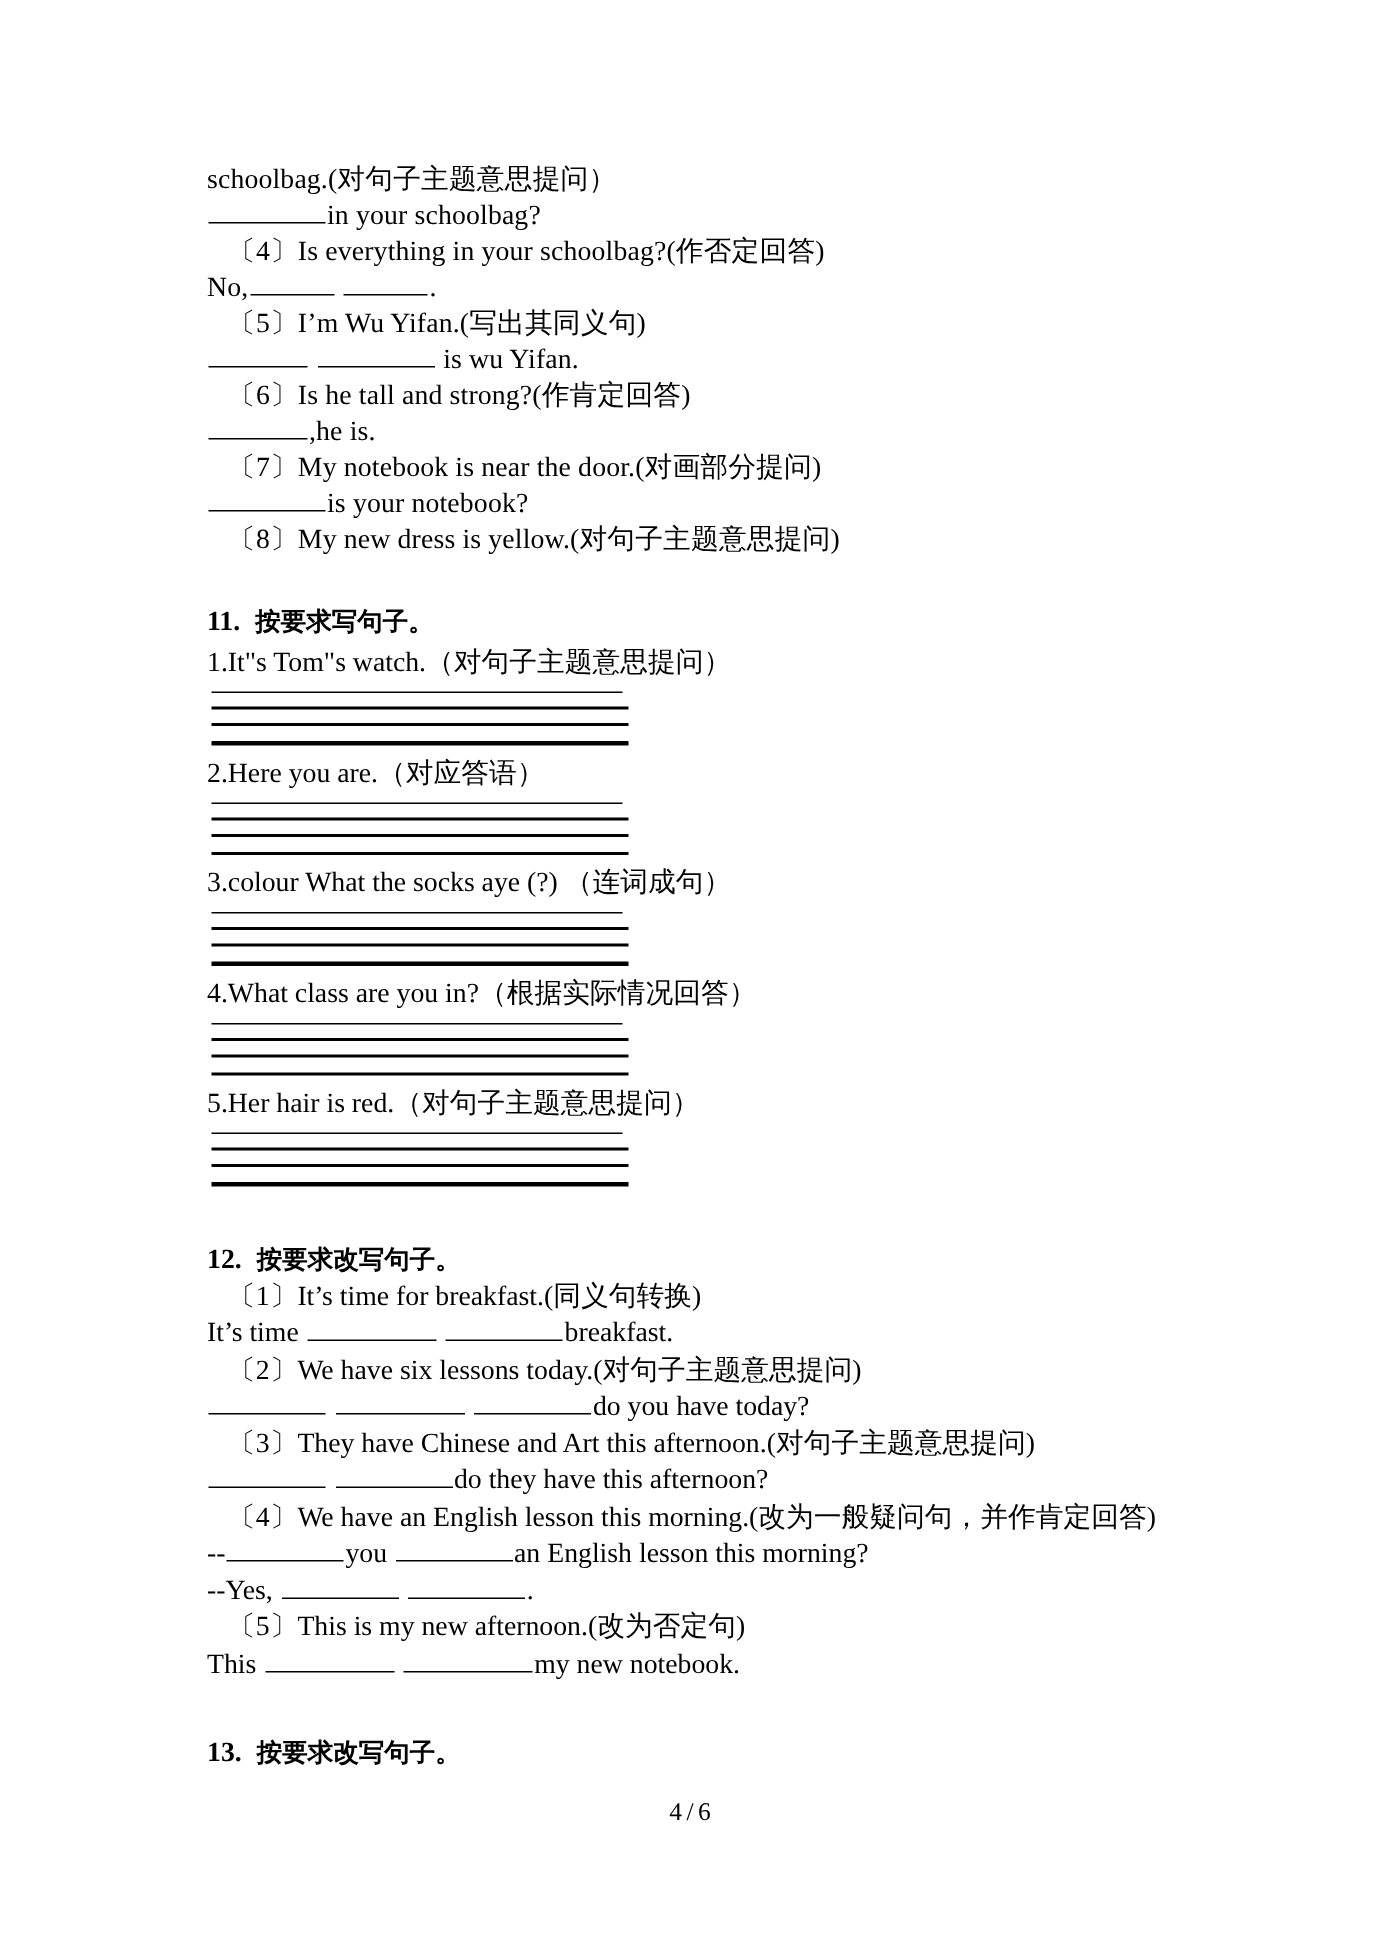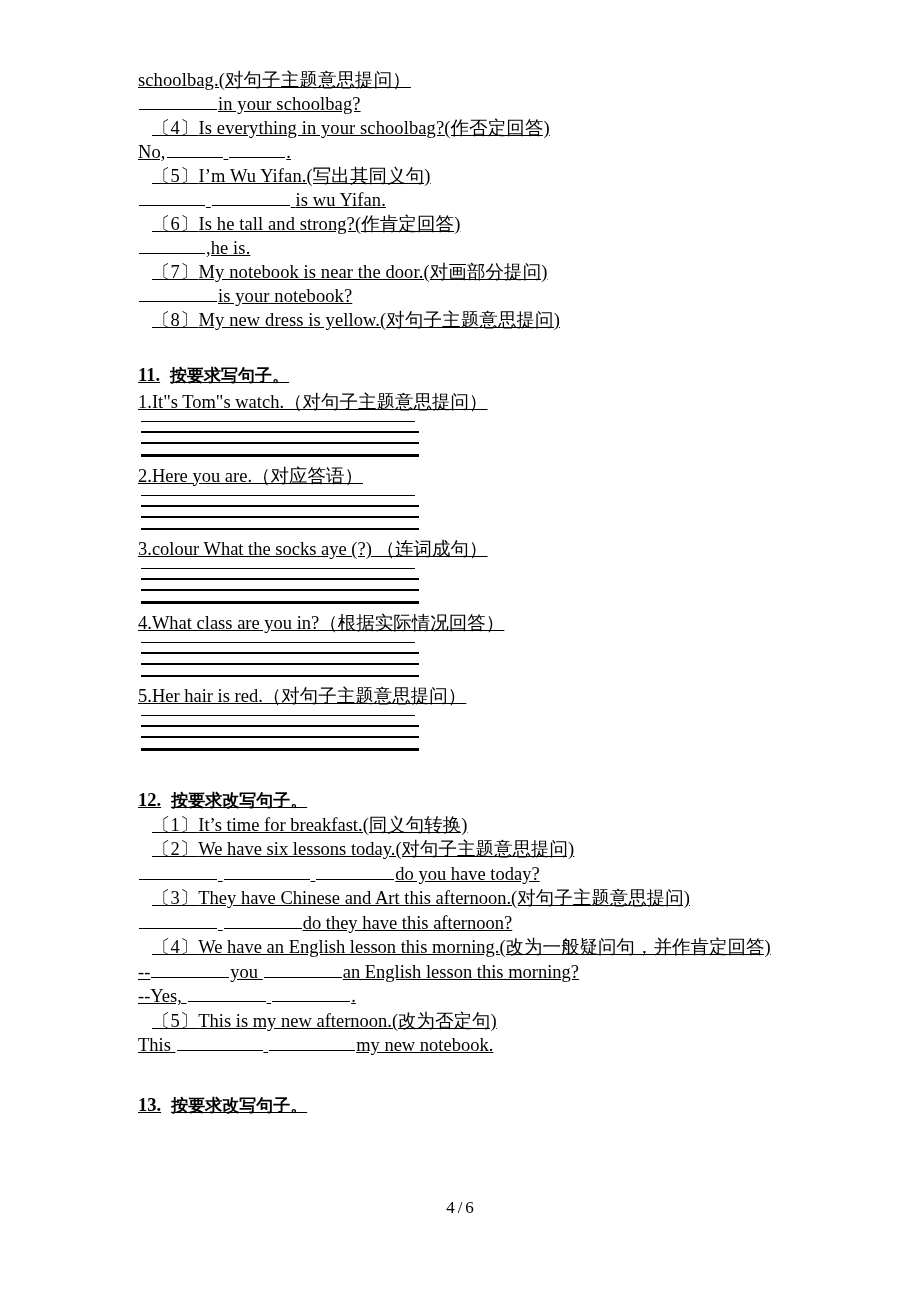--- a/index.html
+++ b/index.html
@@ -15,22 +15,21 @@
     color: #000000;
     overflow: hidden;
   }
 
   .page {
     position: absolute;
     left: 0; top: 0;
     width: 736px;
     height: 1302px;
     box-sizing: border-box;
-    padding: 68px 120px 0 138px;
-    text-decoration: underline;
+    padding: 108px 120px 0 138px;
   }
 
   
   .line {
     font-size: 18.5px;
     line-height: 24px;
     white-space: nowrap;
     letter-spacing: 0.1px;
   }
   .line.indent { padding-left: 14px; }
@@ -213,20 +212,25 @@
   </div>
 
   <div class="block-12">
     <div class="sec-head">
       <span class="num">12.</span><span class="txt">按要求改写句子。</span>
     </div>
 
     <div class="s12-line ind">
       <span>〔1〕</span><span>It’s time for breakfast.(同义句转换)</span>
     </div>
+    <div class="s12-line">
+      <span>It’s time</span>
+      <span class="blank b-xl"></span>
+      <span class="blank b-lg"></span><span>breakfast.</span>
+    </div>
 
     <div class="s12-line ind">
       <span>〔2〕</span><span>We have six lessons today.(对句子主题意思提问)</span>
     </div>
     <div class="s12-line">
       <span class="blank b-lg"></span>
       <span class="blank b-xl"></span>
       <span class="blank b-lg"></span><span>do you have today?</span>
     </div>
 

